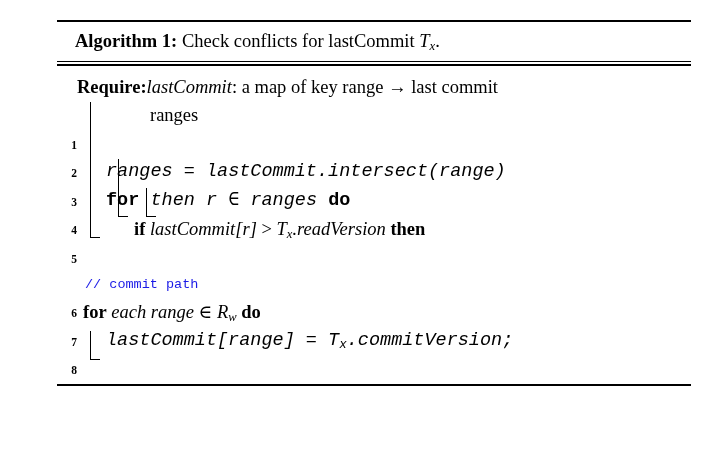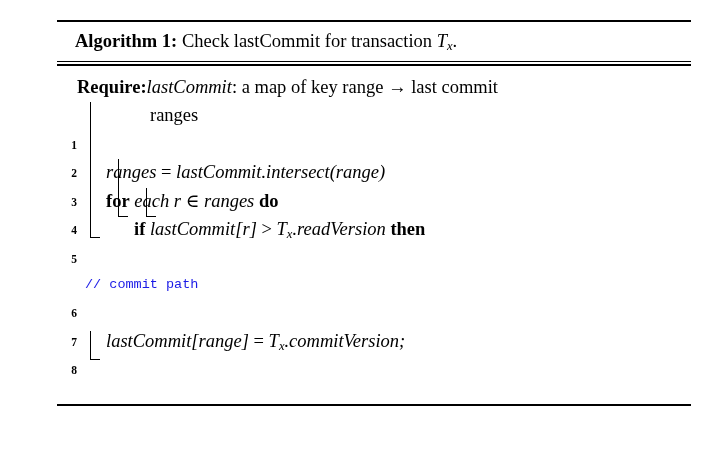--- a/index.html
+++ b/index.html
@@ -45,21 +45,21 @@
     white-space: nowrap;
   }
   .caption .algo-label {
     font-weight: bold;
     text-align: center;
   }
 
   
   .algo-body {
     position: relative;
-    padding: 7px 0 20px 0;
+    padding: 7px 0 0 0;
     font-size: 18.5px;
   }
 
   .line {
     position: relative;
     min-height: 28.5px;
     line-height: 28.5px;
     white-space: nowrap;
   }
 
@@ -74,21 +74,21 @@
     line-height: 30px;
   }
 
   .content {
     position: absolute;
     top: 0;
   }
 
   
   .ind0 { left: 26px; }
-  .ind1 { left: 49px; }
+  .ind1 { left: 49px; font-family: Liberation Mono, monospace; }
   .ind2 { left: 77px; text-align: center; }
   .ind3 { left: 105px; }
 
   .require-line {
     position: relative;
     min-height: 28.5px;
     line-height: 28.5px;
     white-space: nowrap;
   }
   .require-line .content { left: 20px; }
@@ -122,21 +122,21 @@
   }
 </style>
 </head>
 <body>
 
 <div id="algorithm-figure">
 
   <div class="rule-thick"></div>
 
   <div class="caption">
-    <span class="algo-label">Algorithm 1:</span><span> Check lastCommit for transaction </span><span class="mathvar">T</span><sub>x</sub><span>.</span>
+    <span class="algo-label">Algorithm 1:</span><span> Check conflicts for lastCommit </span><span class="mathvar">T</span><sub>x</sub><span>.</span>
   </div>
 
   <div class="rule-thin"></div>
   <div class="rule-gap"></div>
   <div class="rule-thick"></div>
 
   <div class="algo-body">
 
     <div class="guide" style="left:33px; top:36px; height:135px;"></div>
     <div class="guide" style="left:61px; top:93px; height:57px;"></div>
@@ -155,34 +155,35 @@
     <div id="lines-host">
         <div class="line">
           <div class="lineno">1</div>
         </div>
         <div class="line">
           <div class="lineno">2</div>
           <div class="content ind1"><span class="it">ranges</span> <span>=</span> <span class="it">lastCommit.intersect(range)</span></div>
         </div>
         <div class="line">
           <div class="lineno">3</div>
-          <div class="content ind1"><span class="kw">for</span> <span class="it">each r</span> <span>∈</span> <span class="it">ranges</span> <span class="kw">do</span></div>
+          <div class="content ind1"><span class="kw">for</span> <span class="it">then r</span> <span>∈</span> <span class="it">ranges</span> <span class="kw">do</span></div>
         </div>
         <div class="line">
           <div class="lineno">4</div>
           <div class="content ind2"><span class="kw">if</span> <span class="it">lastCommit[r]</span> <span>&gt;</span> <span class="mathvar">T</span><sub>x</sub><span class="it">.readVersion</span> <span class="kw">then</span></div>
         </div>
         <div class="line">
           <div class="lineno">5</div>
         </div>
         <div class="line comment-line">
           <div class="content comment" style="color: rgb(26, 26, 230); text-align: right;">// commit path</div>
         </div>
         <div class="line">
           <div class="lineno">6</div>
+          <div class="content ind0"><span class="kw">for</span> <span class="it">each range</span> <span>∈</span> <span class="mathvar">R</span><sub>w</sub> <span class="kw">do</span></div>
         </div>
         <div class="line">
           <div class="lineno">7</div>
           <div class="content ind1"><span class="it">lastCommit[range]</span> <span>=</span> <span class="mathvar">T</span><sub>x</sub><span class="it">.commitVersion;</span></div>
         </div>
         <div class="line">
           <div class="lineno">8</div>
         </div>
       </div>
 

